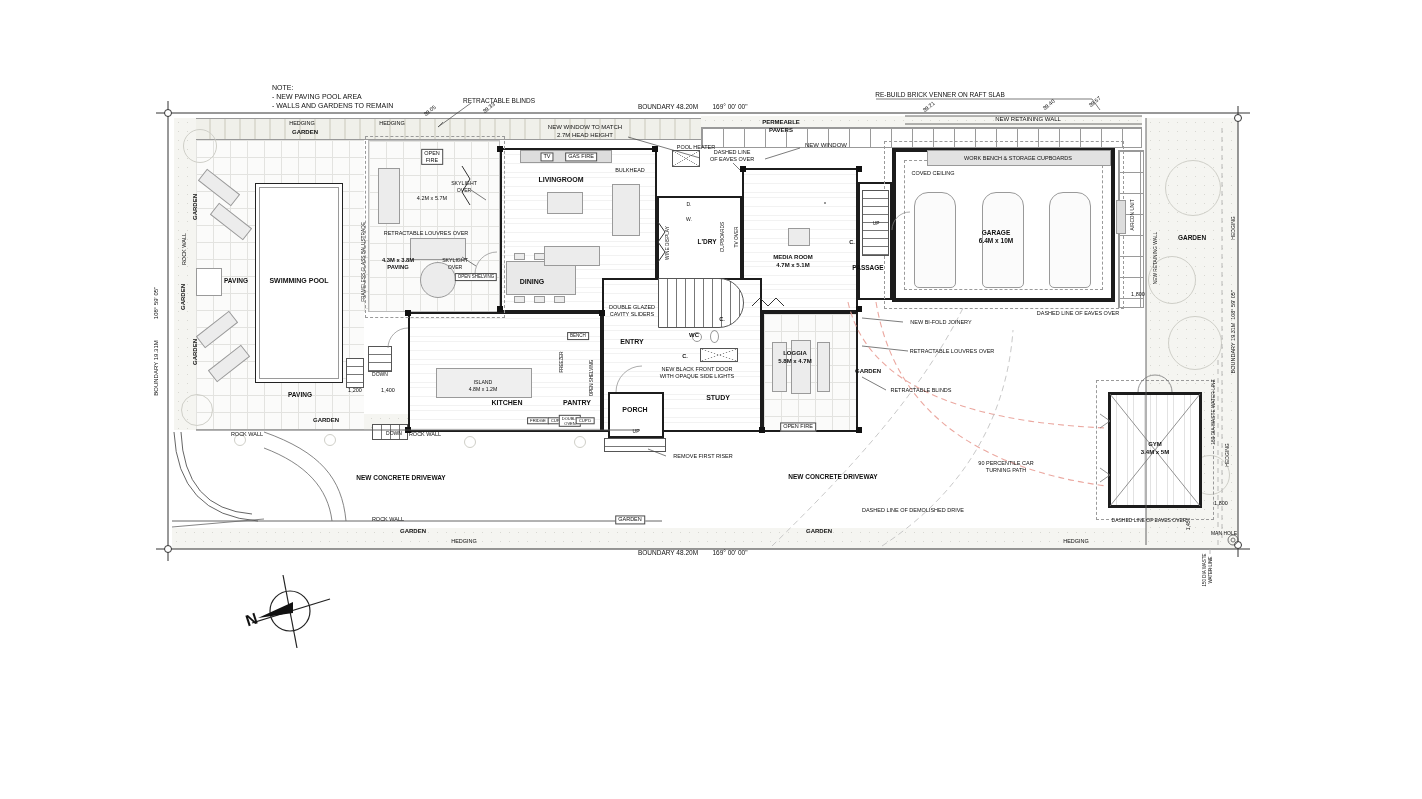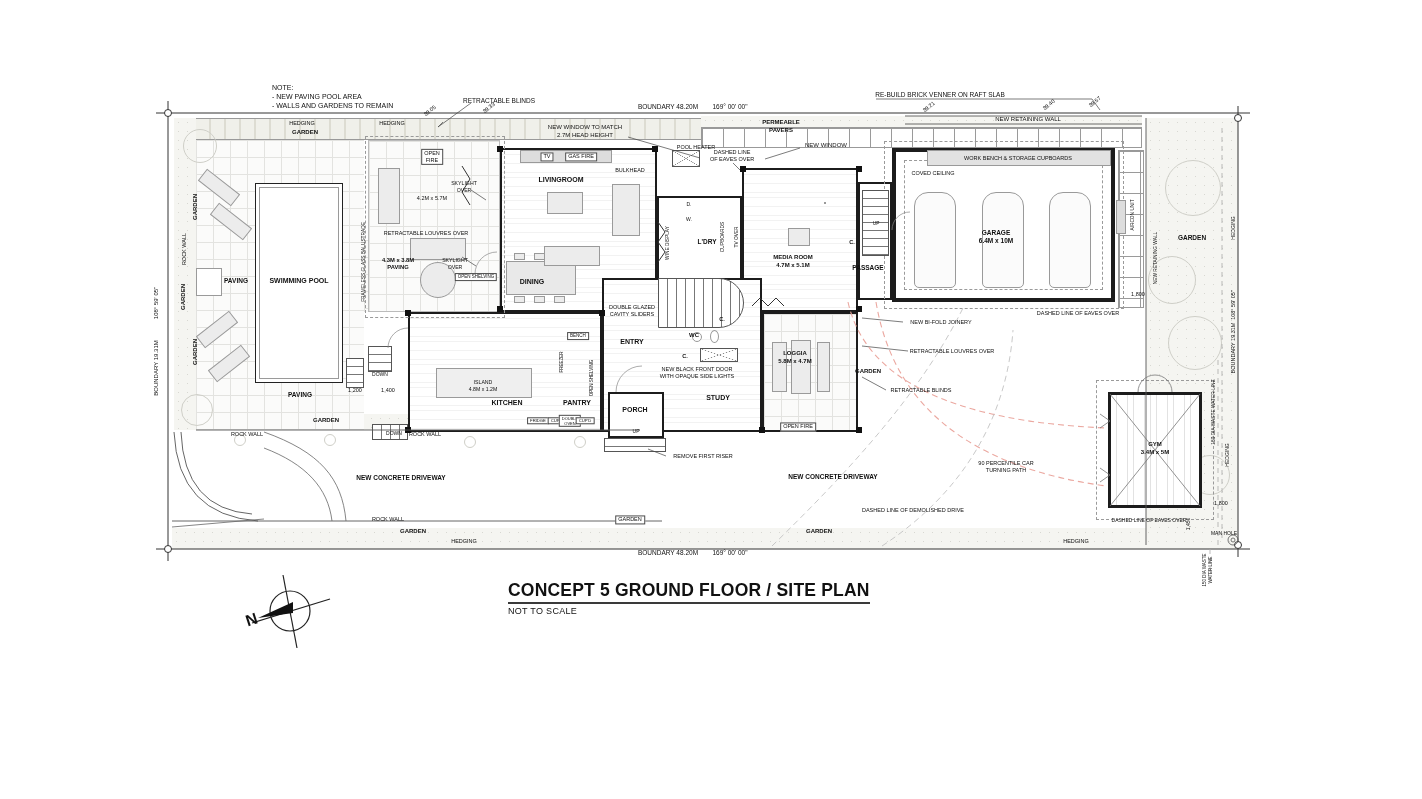--- a/index.html
+++ b/index.html
@@ -357,18 +357,14 @@
       <div class="lbl" style="left: 1208px; top: 570px; font-size: 4.5px; transform: translate(-50%, -50%) rotate(-90deg);">150 DIA WASTE
 WATER LINE</div>
       <div class="lbl b" style="left: 401px; top: 478px; font-size: 6.5px; transform: translate(-50%, -50%);">NEW CONCRETE DRIVEWAY</div>
       <div class="lbl b" style="left: 833px; top: 477px; font-size: 6.5px; transform: translate(-50%, -50%);">NEW CONCRETE DRIVEWAY</div>
       <div class="lbl" style="left: 1006px; top: 467px; font-size: 5.5px; transform: translate(-50%, -50%);">90 PERCENTILE CAR
 TURNING PATH</div>
       <div class="lbl" style="left: 913px; top: 510px; font-size: 5.5px; transform: translate(-50%, -50%);">DASHED LINE OF DEMOLISHED DRIVE</div>
     </div>
 
   <div class="northN">N</div>
-  <div class="titleblock">
-    <h1>CONCEPT 5 GROUND FLOOR / SITE PLAN</h1>
-    <div class="sub">NOT TO SCALE</div>
-  </div>
 
 </div>
 
 </body></html>

